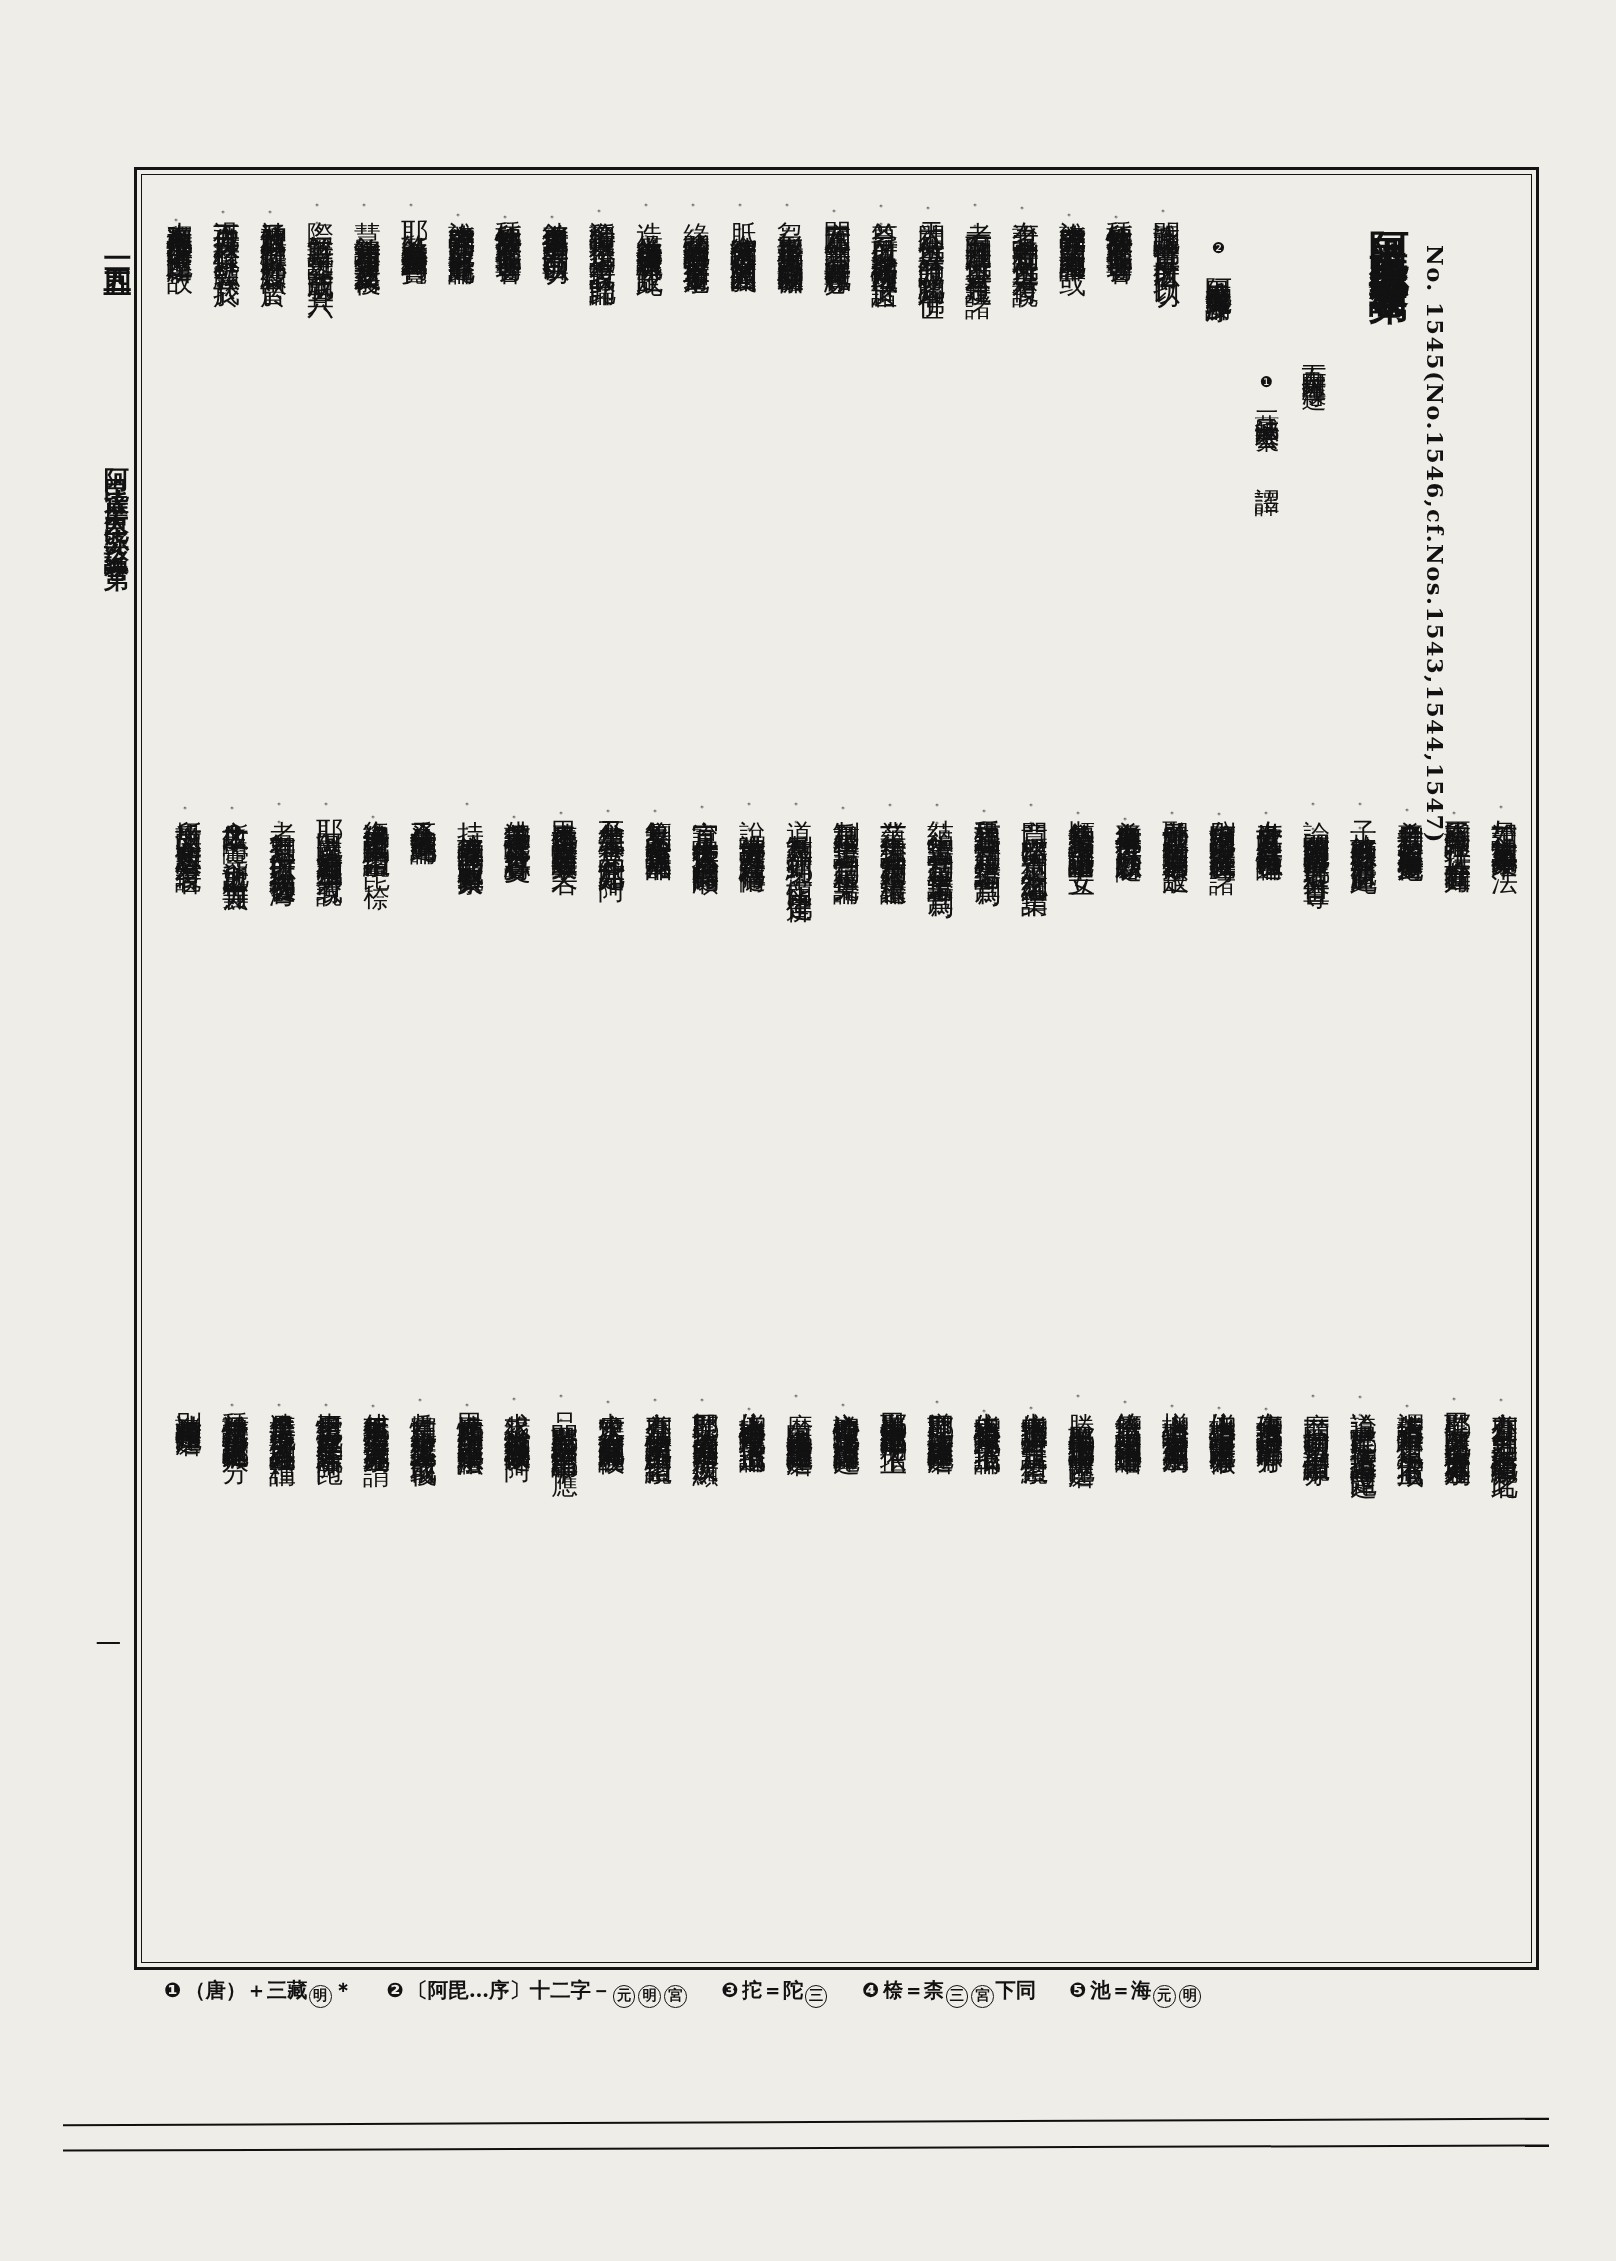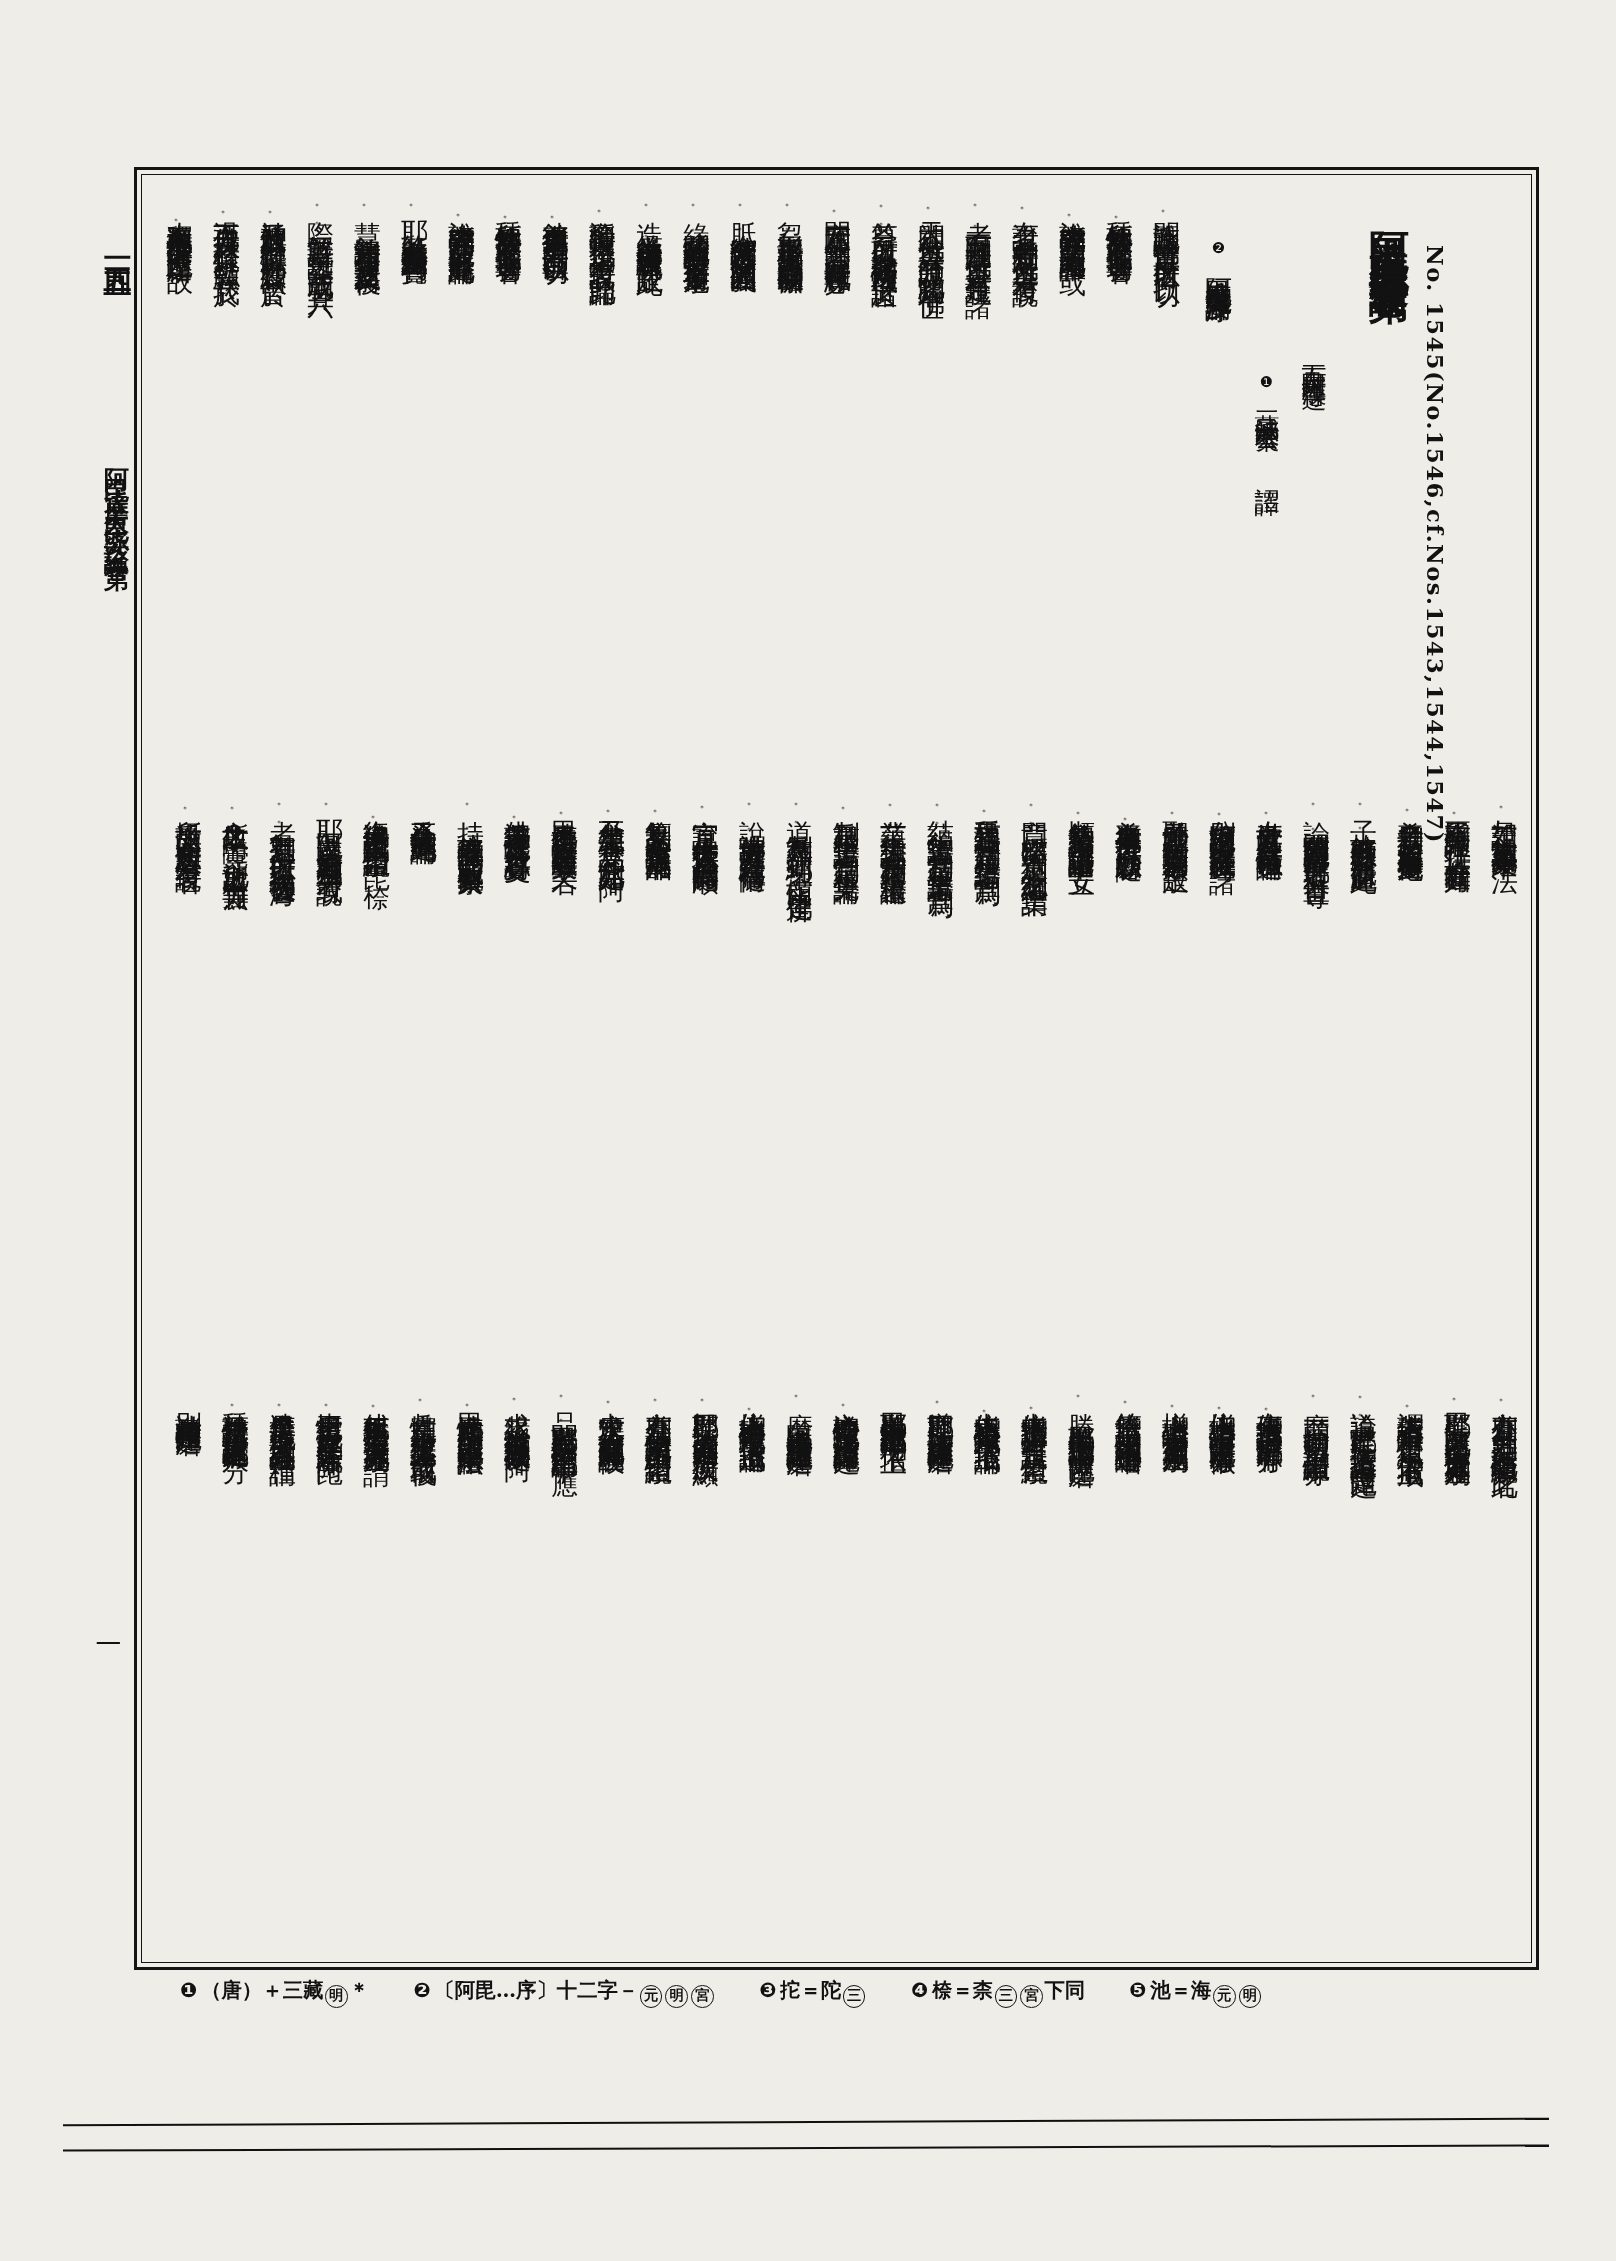--- a/index.html
+++ b/index.html
@@ -58,22 +58,22 @@
     writing-mode:vertical-rl;text-orientation:upright;
     font-size:25px;letter-spacing:9.8px;font-weight:bold;
   }
   .folio{
     position:absolute;left:92px;top:1630px;
     writing-mode:vertical-rl;text-orientation:upright;font-size:26px;
   }
 
   
   .apparatus{
-    position:absolute;left:180px;top:1976px;width:1266px;
-    display:flex;gap:44px;align-items:center;
+    position:absolute;left:164px;top:1976px;width:1266px;
+    display:flex;gap:33px;align-items:center;
     font-size:20.4px;white-space:nowrap;font-weight:bold;
   }
   .note{flex:none;}
   .apparatus .n{font-family:"DejaVu Sans",sans-serif;font-size:20.4px;margin-right:3.8px;}
   .siglum{
     display:inline-block;width:22.6px;height:22.6px;line-height:19.6px;
     border:1.5px solid #131313;border-radius:50%;text-align:center;
     font-size:14.3px;vertical-align:-3px;margin:0 1.5px;box-sizing:border-box;font-weight:bold;
   }
 

